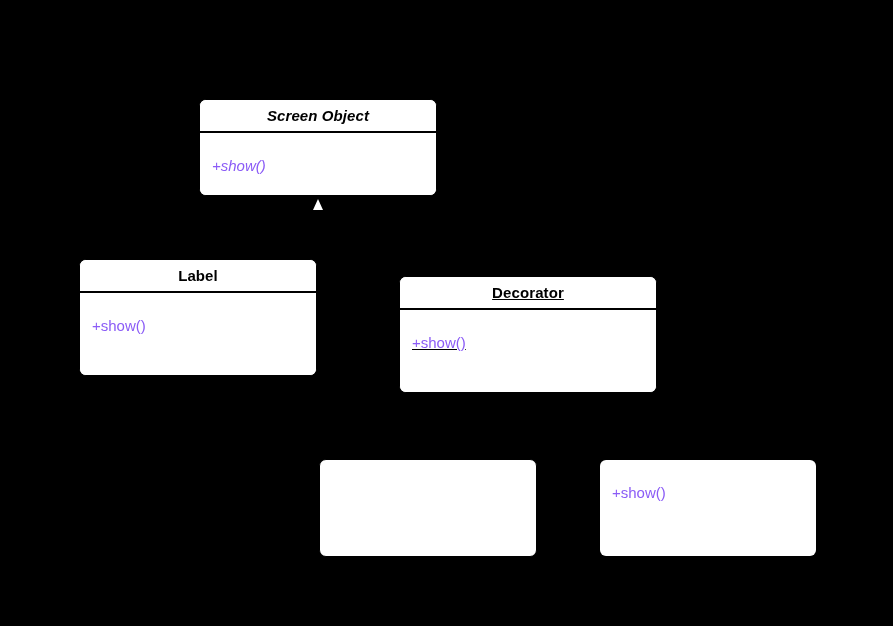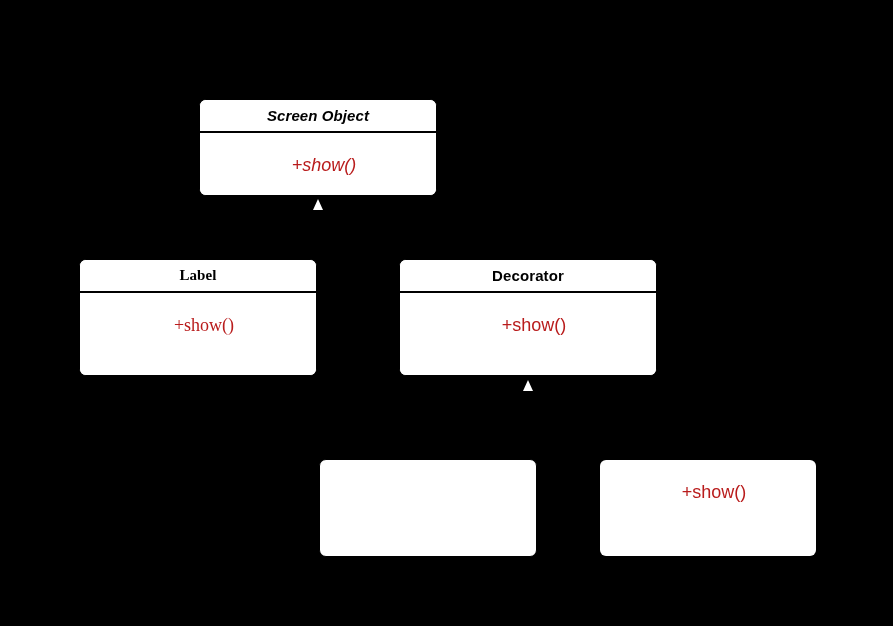--- a/index.html
+++ b/index.html
@@ -8,21 +8,20 @@
     padding: 0;
     background: #000000;
   }
   #canvas {
     position: relative;
     width: 824px;
     height: 626px;
     background: #000000;
     overflow: hidden;
     font-family: "Liberation Sans", sans-serif;
-    text-align: center;
     -webkit-font-smoothing: antialiased;
   }
 
   
   .uml-class {
     position: absolute;
     box-sizing: border-box;
     background: #ffffff;
     border: 1px solid #000000;
     border-radius: 7px;
@@ -48,22 +47,22 @@
   .uml-header.abstract {
     font-style: italic;
   }
   .uml-body {
     flex: 1 1 auto;
     box-sizing: border-box;
     padding: 24px 0 0 12px;
     background: #ffffff;
   }
   .uml-member {
-    color: #b91c1c;
-    font-size: 18px;
+    color: #8b5cf6;
+    font-size: 15px;
     font-weight: normal;
     line-height: 17px;
     white-space: pre;
   }
   .uml-member.abstract {
     font-style: italic;
   }
 
   
   .edge-line {
@@ -96,28 +95,28 @@
   <div class="edge-arrow" style="left:313px; top:199px; border-left:5px solid transparent; border-right:5px solid transparent; border-bottom:11px solid #ffffff;"></div>
   <div class="edge-arrow" style="left:523px; top:380px; border-left:5px solid transparent; border-right:5px solid transparent; border-bottom:11px solid #ffffff;"></div>
 
   <div class="uml-class" style="left:199px; top:99px; width:238px; height:97px;">
     <div class="uml-header abstract">Screen Object</div>
     <div class="uml-body">
       <div class="uml-member abstract">+show()</div>
     </div>
   </div>
 
-  <div class="uml-class" style="left:79px; top:259px; width:238px; height:117px;font-family:Liberation Serif, serif;">
+  <div class="uml-class" style="left:79px; top:259px; width:238px; height:117px;">
     <div class="uml-header">Label</div>
     <div class="uml-body">
       <div class="uml-member">+show()</div>
     </div>
   </div>
 
-  <div class="uml-class" style="left:399px; top:259px; width:258px; height:117px;">
+  <div class="uml-class" style="left:399px; top:276px; width:258px; height:117px;text-decoration:underline;">
     <div class="uml-header">Decorator</div>
     <div class="uml-body">
       <div class="uml-member">+show()</div>
     </div>
   </div>
 
   <div class="uml-class" style="left:319px; top:459px; width:218px; height:98px;">
   </div>
 
   <div class="uml-class" style="left:599px; top:459px; width:218px; height:98px;">

